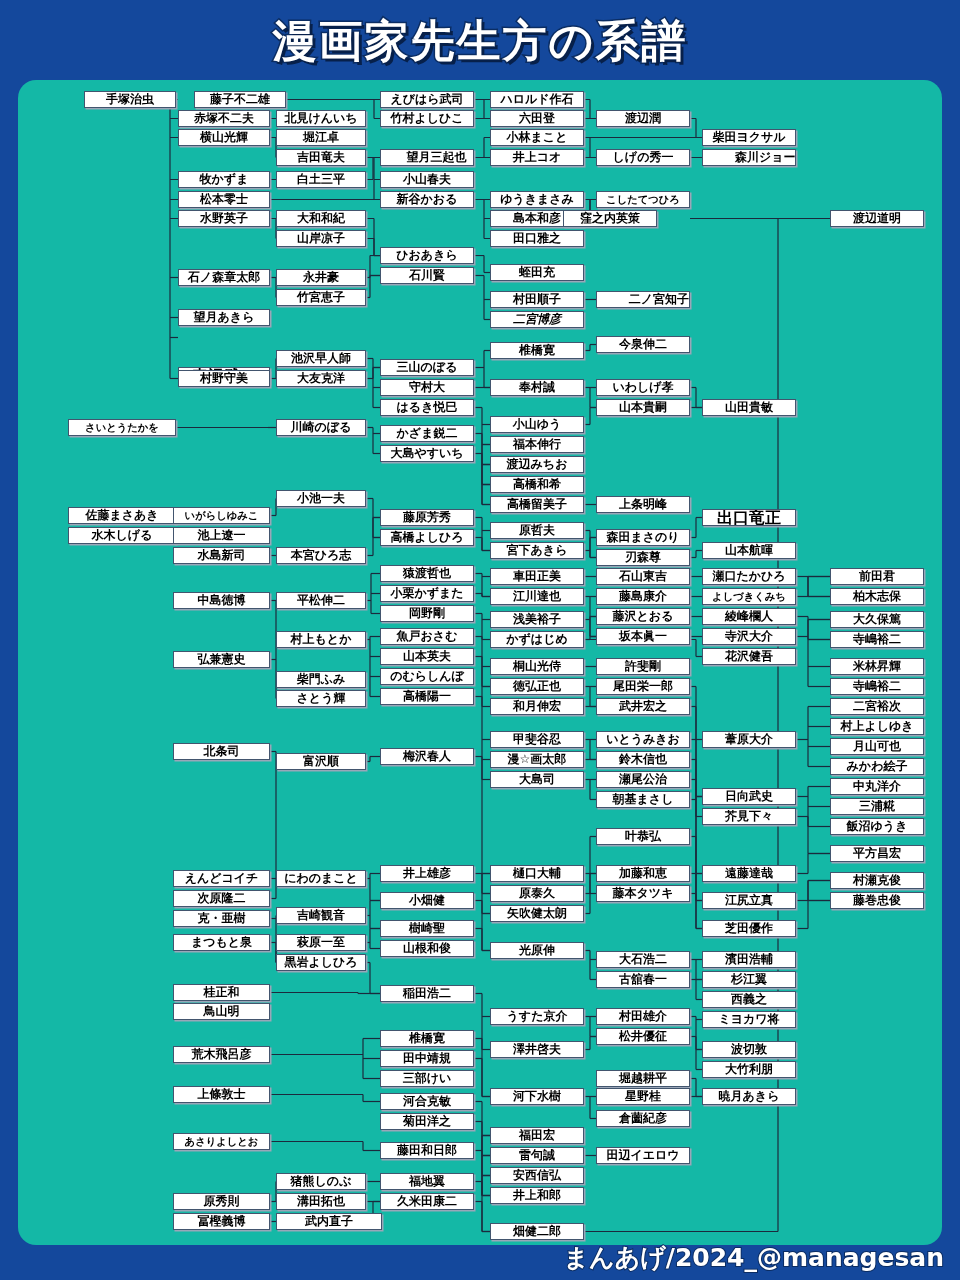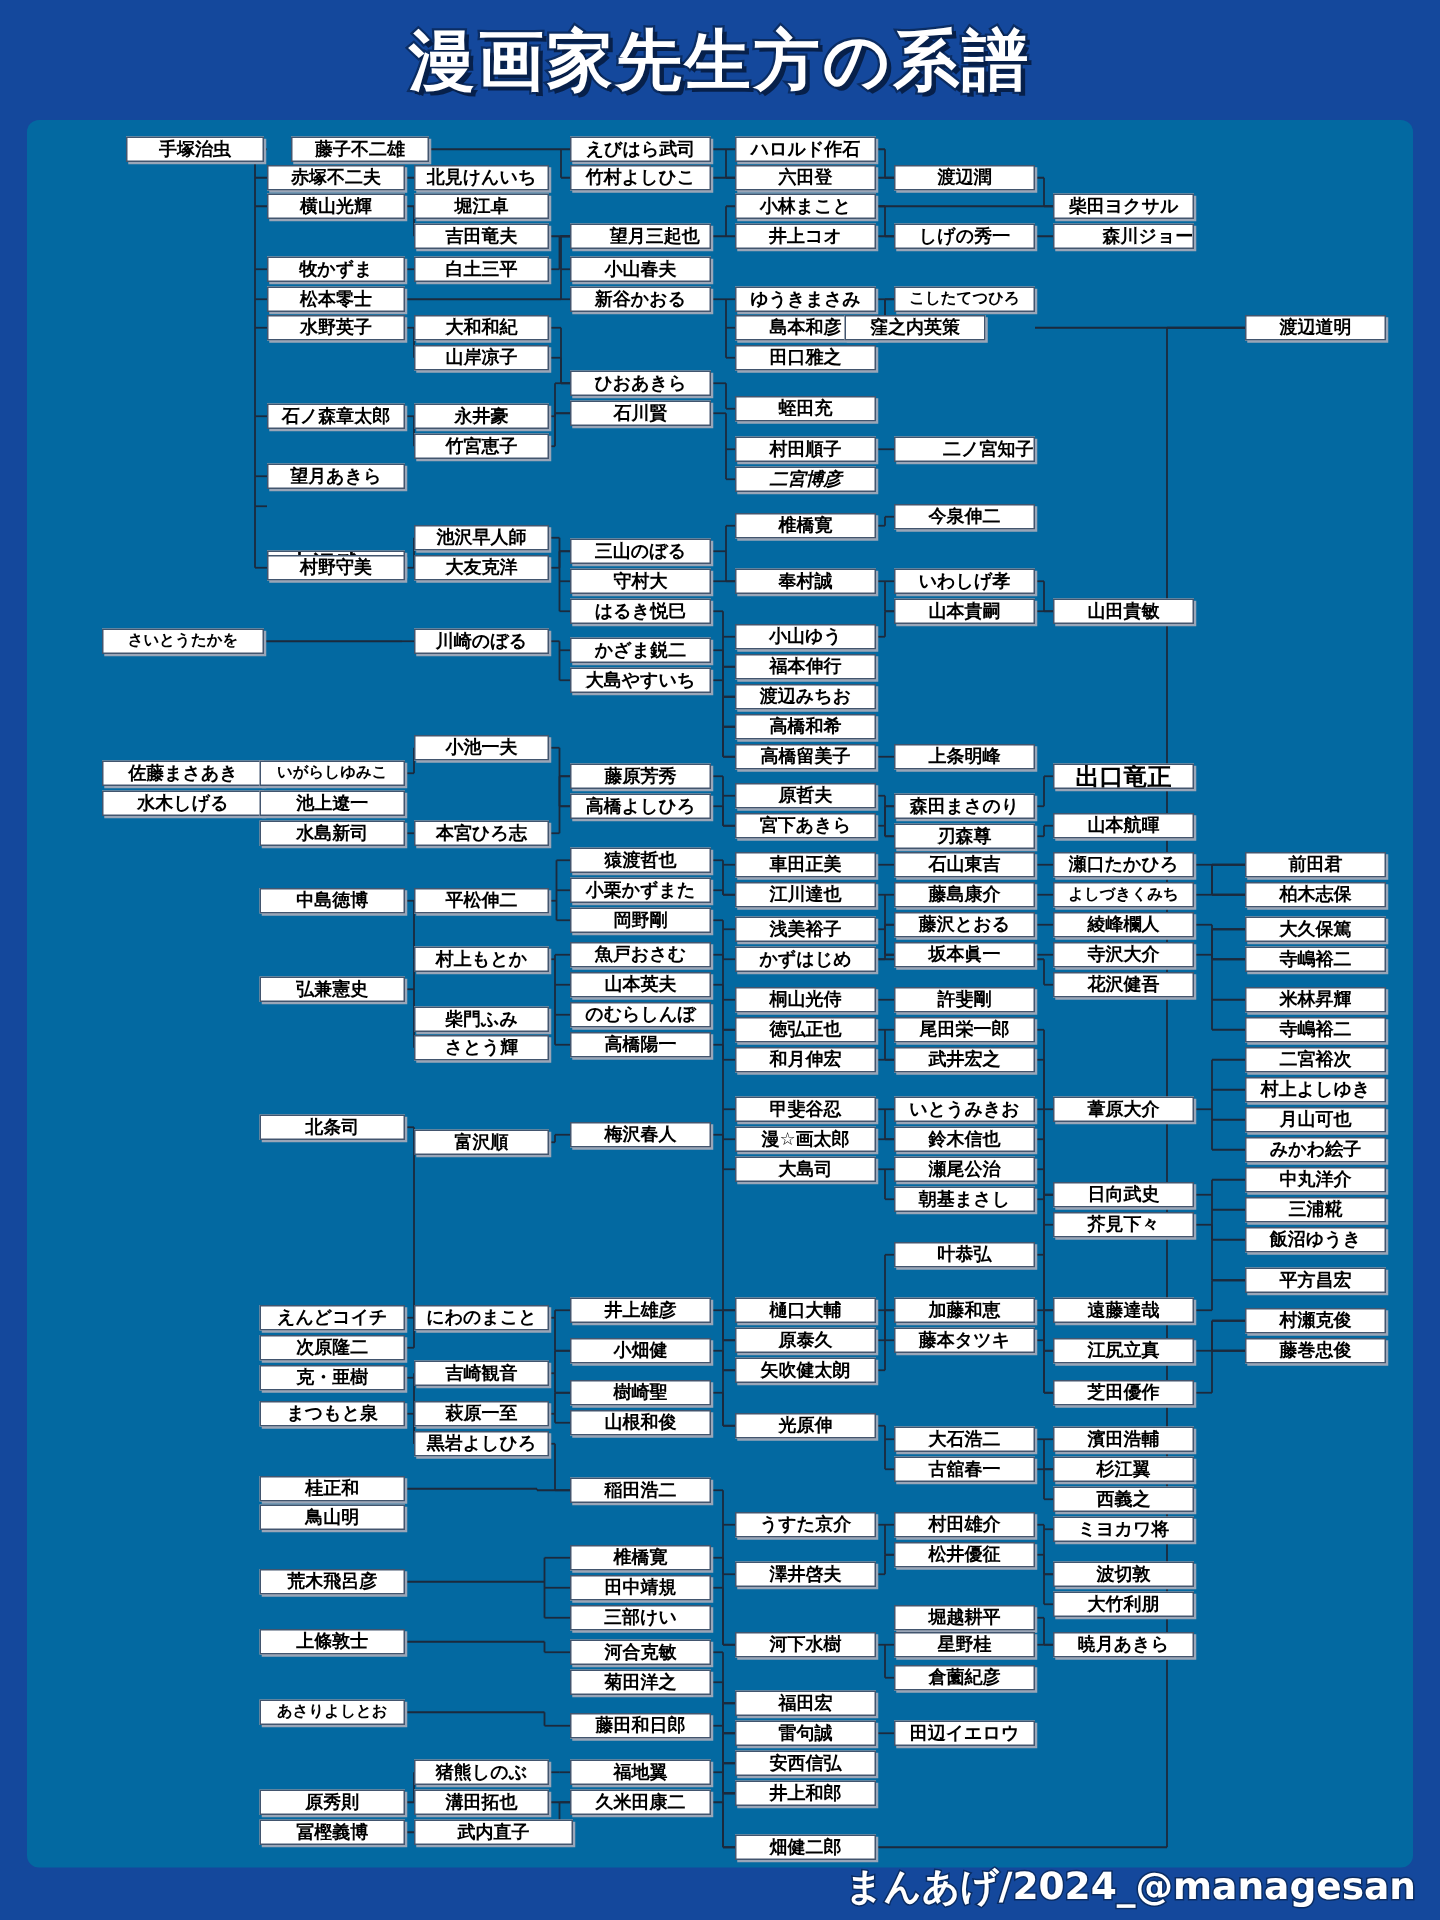--- a/index.html
+++ b/index.html
@@ -20,22 +20,22 @@
     letter-spacing:2px;
     -webkit-text-stroke:3px #0b2d63;
     paint-order:stroke fill;
     text-shadow:3px 3px 0 #07204a;
     line-height:70px;
   }
   #canvas{
     position:absolute;
     left:18px;top:80px;
     width:924px;height:1165px;
-    background:#0369a1;
-    border-radius:8px;
+    background:#14b8a6;
+    border-radius:18px;
     overflow:hidden;
   }
   #inner{position:absolute;left:0;top:0;width:924px;height:1165px;}
   .node{
     position:absolute;
     box-sizing:border-box;
     border:1.3px solid #42556e;
     background:#ffffff;
     box-shadow:1.5px 1.5px 0 0 #9aa6b8;
     text-align:center;

